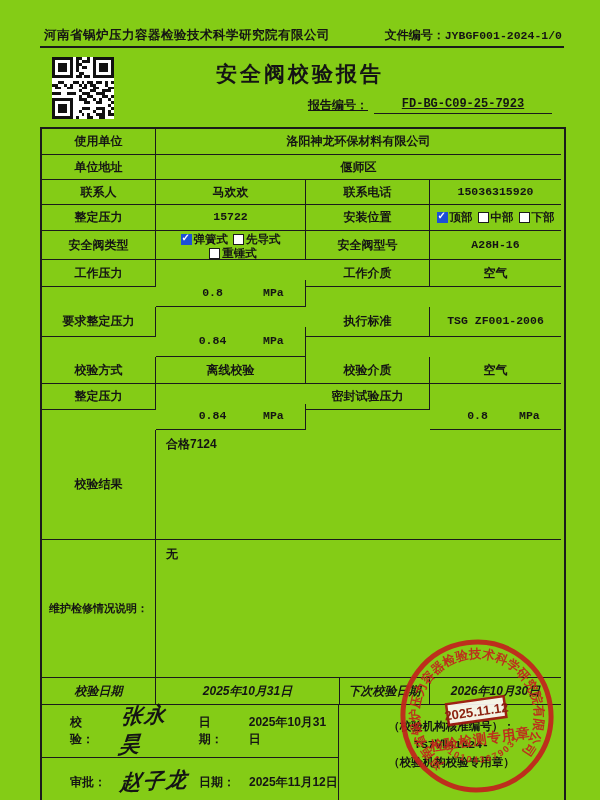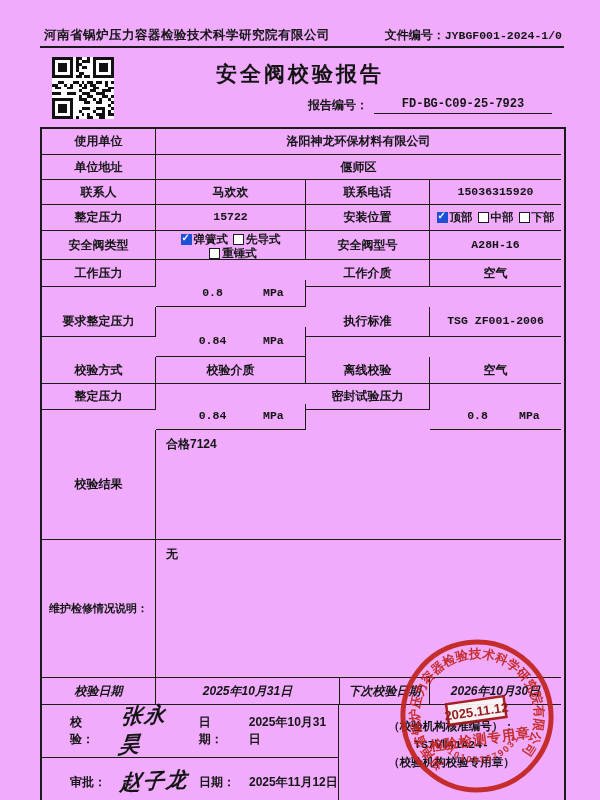--- a/index.html
+++ b/index.html
@@ -1,27 +1,27 @@
 <!DOCTYPE html>
 <html><head>
 <meta charset="utf-8">
 <style>
   html,body{margin:0;padding:0;background:#d9d9d6;}
   .page{
     position:relative;width:600px;height:800px;margin:0 auto;
-    background:#f0abfc;overflow:hidden;color:#141414;
+    background:#84cc16;overflow:hidden;color:#141414;
     font-family:"Liberation Sans",sans-serif;font-weight:bold;
   }
   
   .company{position:absolute;left:44px;top:27px;font-size:12.5px;letter-spacing:.5px;}
   .docno{position:absolute;right:38px;top:27px;font-size:12px;}
   .topline{position:absolute;left:40px;right:36px;top:46px;height:2px;background:#1b1b1b;}
   .qr{position:absolute;left:52px;top:57px;width:62px;height:62px;}
   .title{position:absolute;left:0;right:0;top:60px;text-align:center;font-size:21px;letter-spacing:3px;}
-  .reportrow{position:absolute;left:308px;top:97px;font-size:12px;display:flex;align-items:center;}
+  .reportrow{position:absolute;left:308px;top:97px;font-size:12px;display:flex;align-items:center;text-decoration:underline;}
   .reportrow .rlabel{margin-right:6px;}
   .reportrow .rvalue{display:inline-block;width:178px;text-align:center;border-bottom:1.5px solid #1b1b1b;padding-bottom:2px;font-family:"Liberation Mono",monospace;font-size:12px;}
   
   .tbl{position:absolute;left:40px;top:127px;width:522px;border:2px solid #1b1b1b;font-size:12px;}
   .tr{display:grid;}
   .cols-2{grid-template-columns:114px 405px;}
   .cols-a{grid-template-columns:114px 150px 124px 131px;}
   .cols-d{grid-template-columns:114px 184px 90px 131px;font-style:italic;}
   .td{border-right:1.5px solid #1b1b1b;border-bottom:1.5px solid #1b1b1b;
       display:flex;align-items:center;justify-content:center;text-align:center;
@@ -151,22 +151,22 @@
       <div class="td h30 unitcell">
         <span class="uval mono">0.84</span>
         <span class="uunit">MPa</span>
       </div>
       <div class="td h30">执行标准</div>
       <div class="td h30 mono">TSG ZF001-2006</div>
     </div>
 
     <div class="tr cols-a">
       <div class="td h27">校验方式</div>
+      <div class="td h27">离线校验</div>
       <div class="td h27">校验介质</div>
-      <div class="td h27">离线校验</div>
       <div class="td h27">空气</div>
     </div>
 
     <div class="tr cols-a">
       <div class="td h26">整定压力</div>
       <div class="td h26 unitcell">
         <span class="uval mono">0.84</span>
         <span class="uunit">MPa</span>
       </div>
       <div class="td h26">密封试验压力</div>

